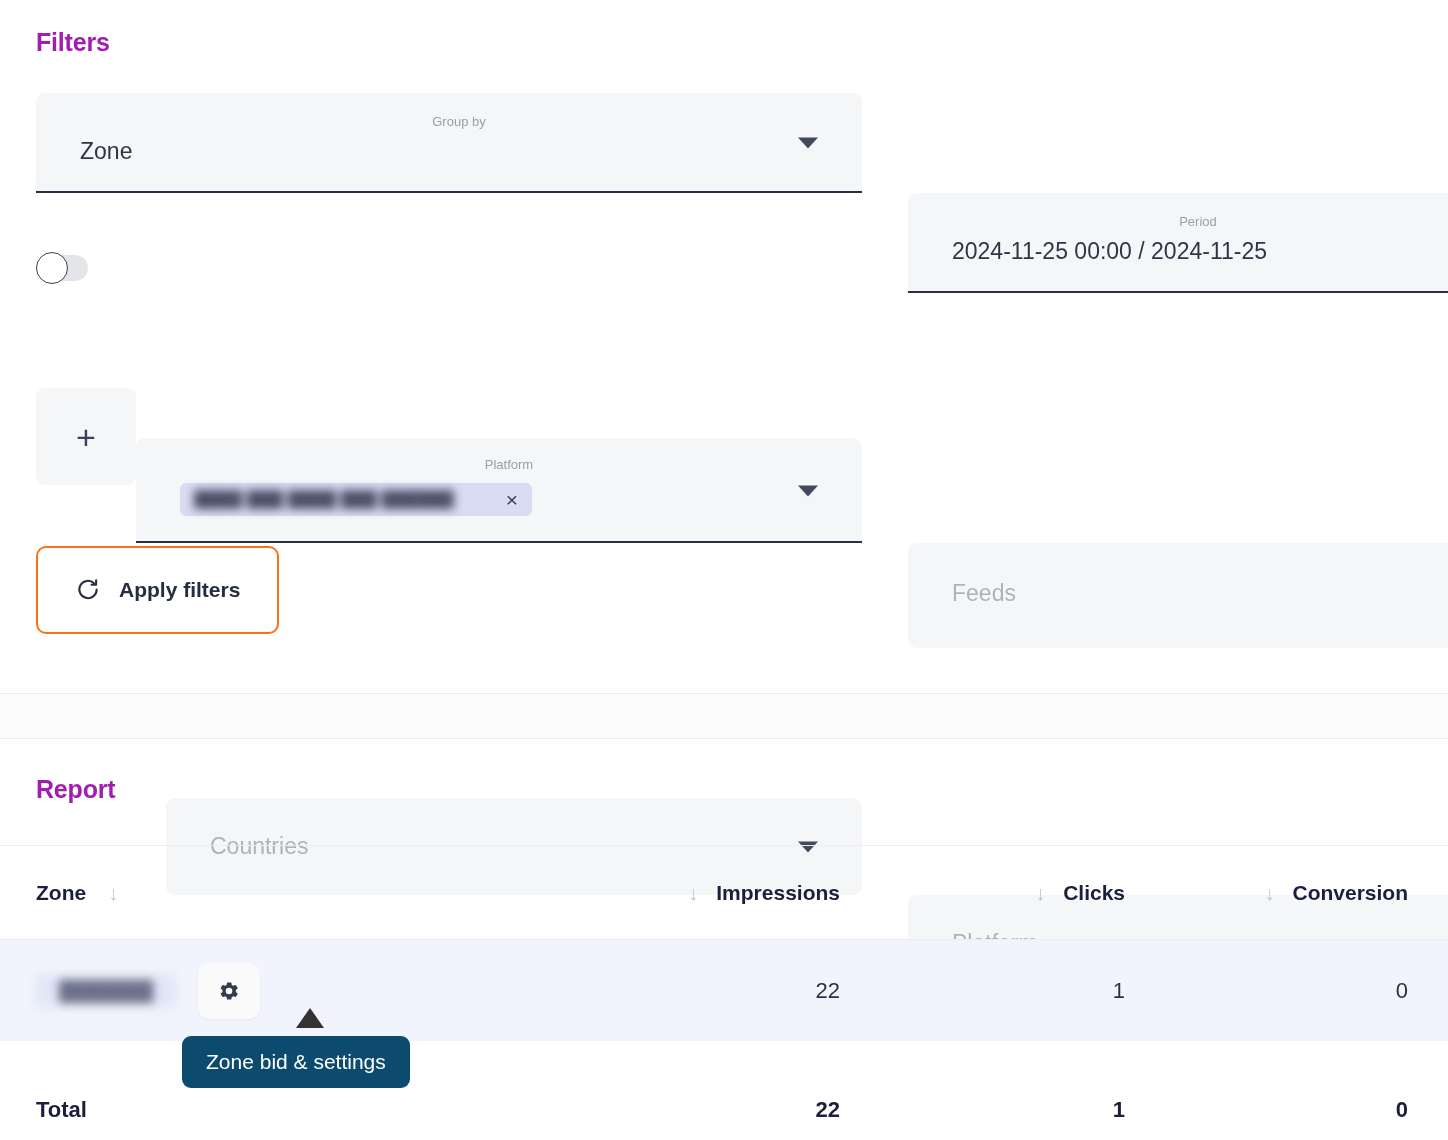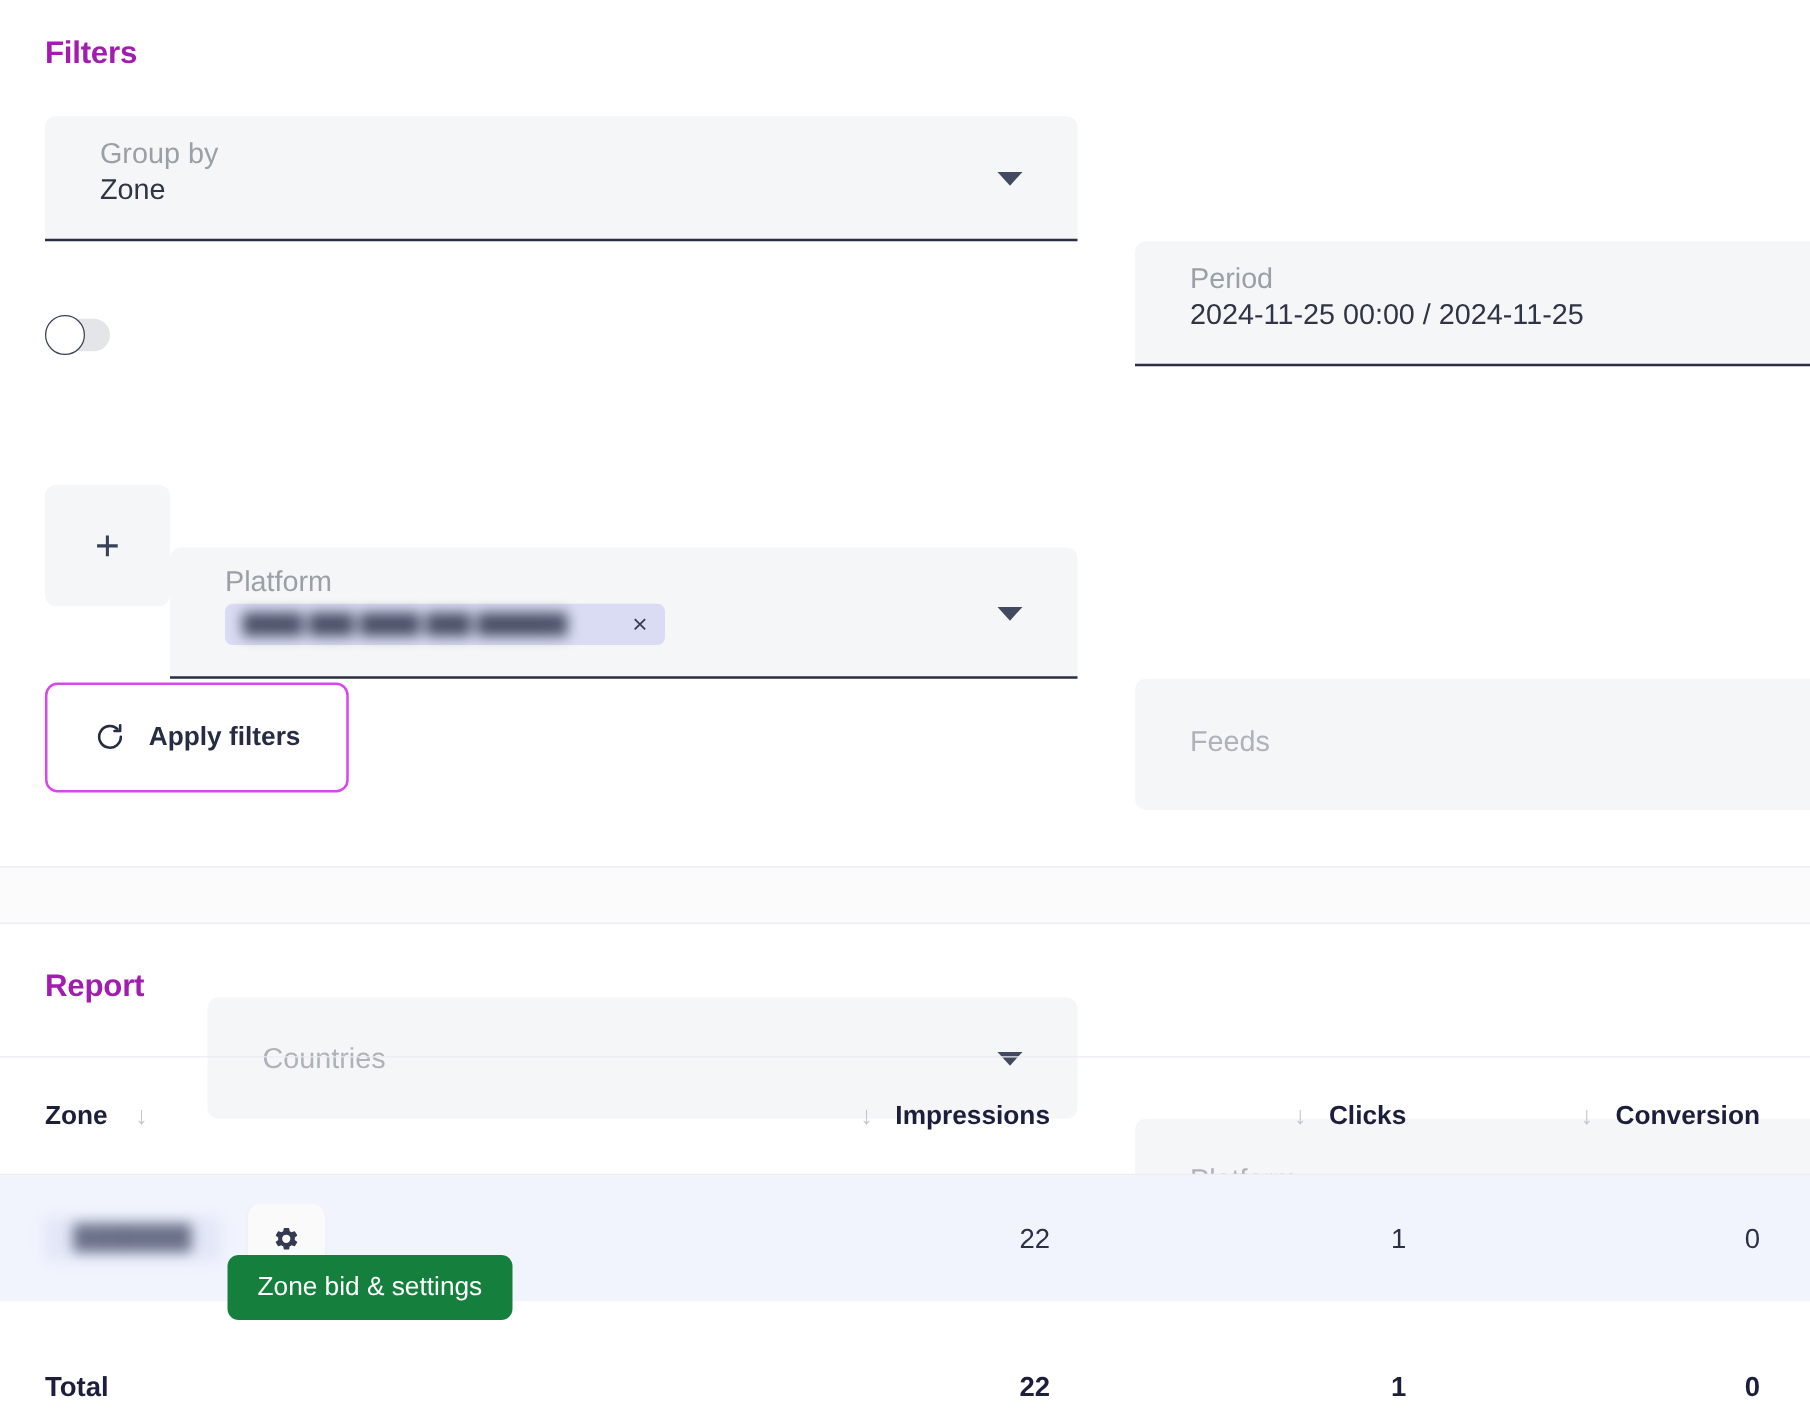--- a/index.html
+++ b/index.html
@@ -53,24 +53,25 @@
 
   .field.underline::after {
     content: "";
     position: absolute;
     left: 0; right: 0; bottom: 0;
     height: 2px;
     background: #2a2f45;
   }
 
   .field-label {
-    font-size: 23px;
+    font-size: 13px;
     color: #9aa0a8;
     line-height: 22px;
     margin-bottom: 2px;
+    text-align: center;
   }
 
   .field-value {
     font-size: 23px;
     color: #2f3545;
     line-height: 32px;
     font-weight: 400;
     white-space: nowrap;
   }
 
@@ -208,21 +209,21 @@
     height: 88px;
     padding: 0 32px;
     border-radius: 10px;
     background: #ffffff;
     font-size: 21px;
     font-weight: 700;
     color: #262c42;
     cursor: pointer;
     white-space: nowrap;
   }
-  .btn-primary { border: 2px solid #d946ef; padding: 0 37px; }
+  .btn-primary { border: 2px solid #f97316; padding: 0 37px; }
   .btn-secondary { border: 2px solid #edeef0; padding: 0 34px; }
 
   
   .divider {
     position: absolute;
     left: 0; right: 0;
     height: 1px;
     background: #ececf1;
   }
   #divider-1 { top: 693px; }
@@ -314,22 +315,22 @@
   }
   .t-total .cell-num, .total-label {
     font-weight: 700;
     color: #1b1f3b;
     font-size: 22px;
   }
 
   
   .tooltip {
     position: absolute;
-    left: 182px; top: 1004px;
-    background: #15803d;
+    left: 182px; top: 1036px;
+    background: #0c4a6e;
     color: #ffffff;
     border-radius: 9px;
     padding: 14px 24px;
     font-size: 21px;
     white-space: nowrap;
     z-index: 20;
   }
   .tooltip-arrow {
     position: absolute;
     left: 296px; top: 1008px;

